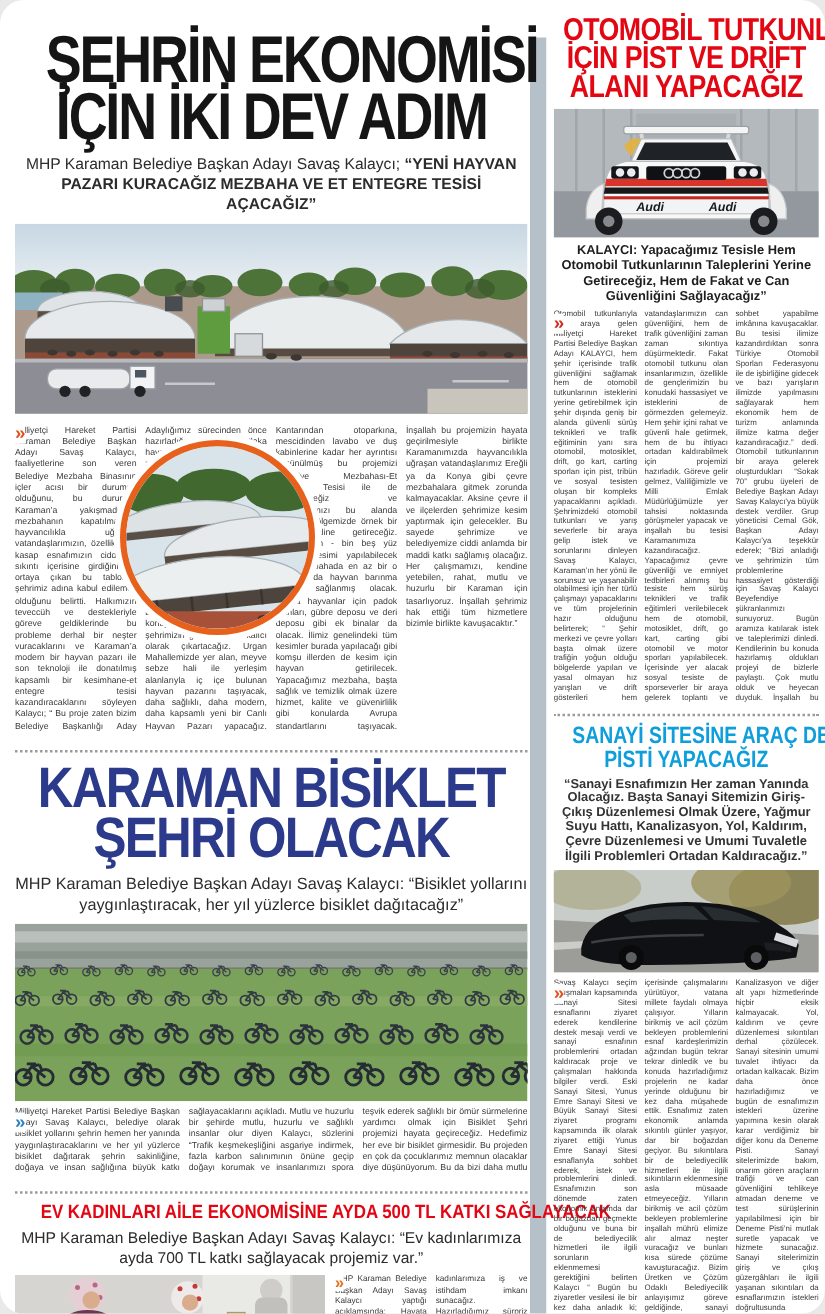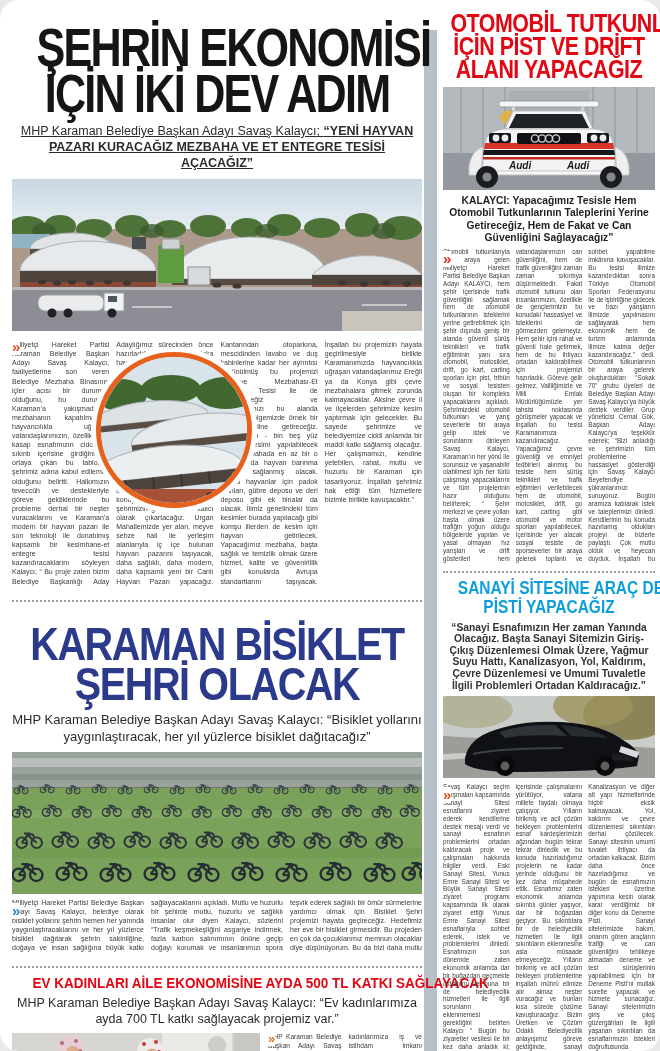--- a/index.html
+++ b/index.html
@@ -6,21 +6,21 @@
   .page{position:relative;width:660px;height:1051px;background:#ffffff;overflow:hidden;
         font-family:"Liberation Sans",sans-serif;color:#3b3b3b;margin:0 auto;border-radius:19px;}
   .leftcol{position:absolute;left:12px;top:0;width:410px;}
   .rightcol{position:absolute;left:443px;top:0;width:212px;}
   .dividerbar{position:absolute;left:424px;top:30px;width:13px;height:1021px;background:#b5c0c9;}
 
   
   .hline{display:block;font-weight:700;white-space:nowrap;}
   .h-main{margin-top:26px;text-align:center;color:#151515;font-size:49px;line-height:.93;letter-spacing:-2px;}
   .h-main .hline{transform:scale(.88,1.08);transform-origin:center;}
-  .h-navy{margin-top:23px;text-align:center;color:#2c3a8c;font-size:43px;line-height:.92;letter-spacing:-1.5px;font-weight:700;}
+  .h-navy{margin-top:10px;text-align:center;color:#2c3a8c;font-size:43px;line-height:.92;letter-spacing:-1.5px;font-weight:700;}
   .h-navy .hline{transform:scale(.92,1.06);transform-origin:center;}
   .h-red3{margin-top:12px;text-align:center;color:#e30613;font-size:23px;line-height:1.0;letter-spacing:-.5px;font-weight:700;}
   .h-red3 .hline{transform:scale(.93,1.1);transform-origin:center;}
   .h-cyan{margin-top:6px;text-align:center;color:#0d9edb;font-size:18px;line-height:1.06;font-weight:700;}
   .h-cyan .hline{transform:scale(.86,1.05);transform-origin:center;}
   .h-red1{margin-top:7px;text-align:center;color:#e30613;font-size:15px;line-height:1.1;font-weight:700;}
   .h-red1 .hline{transform:scale(.9,1.02);transform-origin:center;}
 
   
   .sub{margin-top:6px;text-align:center;color:#2c2c2c;font-size:12.5px;line-height:1.28;font-weight:500;}
@@ -61,21 +61,21 @@
 
   <div class="dividerbar"></div>
 
   <div class="leftcol">
 
     <div>
       <h1 class="h-main" style="margin-bottom:0;">
         <span class="hline">ŞEHRİN EKONOMİSİ</span>
         <span class="hline">İÇİN İKİ DEV ADIM</span>
       </h1>
-      <p class="sub" style="margin-bottom:0;text-decoration:underline;">
+      <p class="sub" style="margin-bottom:0;">
         <span>MHP Karaman Belediye Başkan Adayı Savaş Kalaycı; </span><b>“YENİ HAYVAN PAZARI KURACAĞIZ MEZBAHA VE ET ENTEGRE TESİSİ AÇACAĞIZ”</b>
       </p>
 
       <div class="imgbox">
         <svg width="410" height="152" viewBox="0 0 410 152">
           <defs>
             <linearGradient id="sky1" x1="0" y1="0" x2="0" y2="1">
               <stop offset="0" stop-color="#c7d7e3"></stop>
                 <stop offset="1" stop-color="#f1f4f6"></stop>
             </linearGradient>

